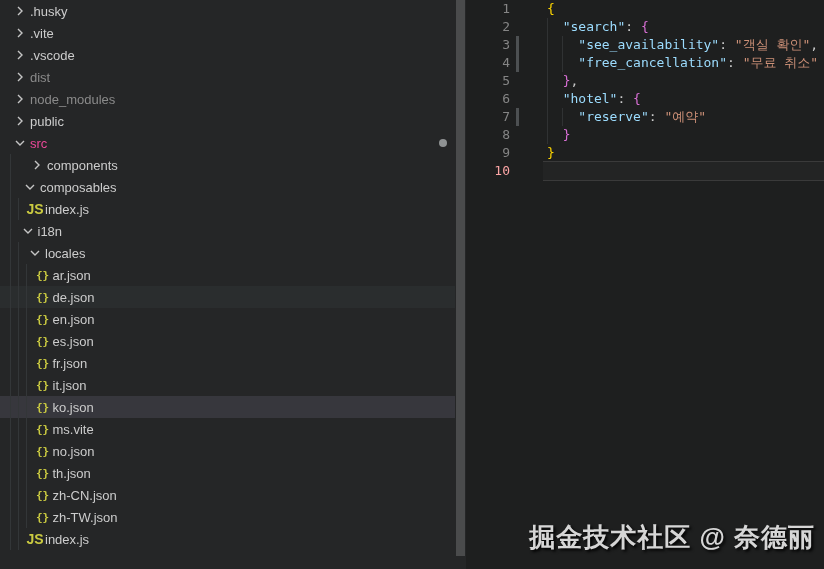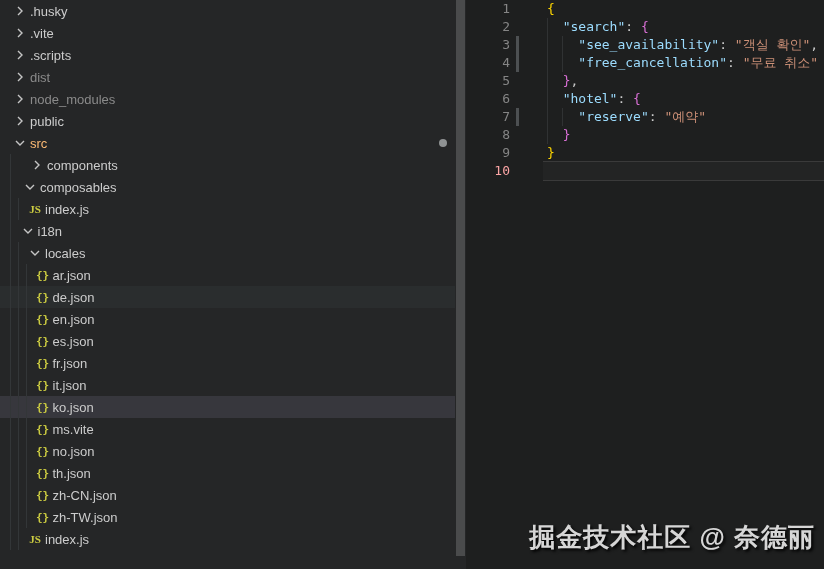--- a/index.html
+++ b/index.html
@@ -19,21 +19,21 @@
   .row.selected { background:#37373d; }
   .row .guide {
     position:absolute; top:0; bottom:0; width:1px; background:#333638;
   }
   .cellbox {
     width:16px; height:16px; flex:0 0 16px; display:flex;
     align-items:center; justify-content:center;
   }
   .chev svg { display:block; }
   .ico-json { font-family:"DejaVu Sans Mono",monospace; font-weight:bold; font-size:11px; color:#cbcb41; letter-spacing:0; }
-  .ico-js   { font-family:Liberation Serif, serif; font-weight:bold; font-size:11px;  color:#cbcb41; }
+  .ico-js   { font-family:Liberation Sans, sans-serif; font-weight:bold; font-size:14px;  color:#cbcb41; }
   .lbl { margin-left:2px; }
   .lbl.dim { color:#8a8a8a; }
   .badge-dot {
     position:absolute; right:8px; top:50%; margin-top:-4px;
     width:8px; height:8px; border-radius:50%; background:#8f9293;
   }
 
   
   .side-scroll {
     position:absolute; left:455px; top:0; width:11px; height:569px; background:#252627;
@@ -95,21 +95,21 @@
           </svg>
         </span>
         <span class="lbl">.vite</span>
       </div>
       <div class="row" style="padding-left: 12px;">
         <span class="cellbox chev">
           <svg width="16" height="16" viewBox="0 0 16 16" fill="none" stroke="#c5c5c5" stroke-width="1.4">
             <path d="M6 4l4 4-4 4"></path>
           </svg>
         </span>
-        <span class="lbl">.scripts</span>
+        <span class="lbl">.vscode</span>
       </div>
       <div class="row" style="padding-left: 12px;">
         <span class="cellbox chev">
           <svg width="16" height="16" viewBox="0 0 16 16" fill="none" stroke="#c5c5c5" stroke-width="1.4">
             <path d="M6 4l4 4-4 4"></path>
           </svg>
         </span>
         <span class="lbl dim">dist</span>
       </div>
       <div class="row" style="padding-left: 12px;">
@@ -127,21 +127,21 @@
           </svg>
         </span>
         <span class="lbl">public</span>
       </div>
       <div class="row" style="padding-left: 12px;">
         <span class="cellbox chev">
           <svg width="16" height="16" viewBox="0 0 16 16" fill="none" stroke="#c5c5c5" stroke-width="1.4">
             <path d="M4 6l4 4 4-4"></path>
           </svg>
         </span>
-        <span class="lbl" style="color: #fdba74;">src</span>
+        <span class="lbl" style="color: #ec4899;">src</span>
         <span class="badge-dot"></span>
       </div>
       <div class="row" style="padding-left: 29px;">
         <span class="guide" style="left: 10px;"></span>
         <span class="cellbox chev">
           <svg width="16" height="16" viewBox="0 0 16 16" fill="none" stroke="#c5c5c5" stroke-width="1.4">
             <path d="M6 4l4 4-4 4"></path>
           </svg>
         </span>
         <span class="lbl">components</span>

